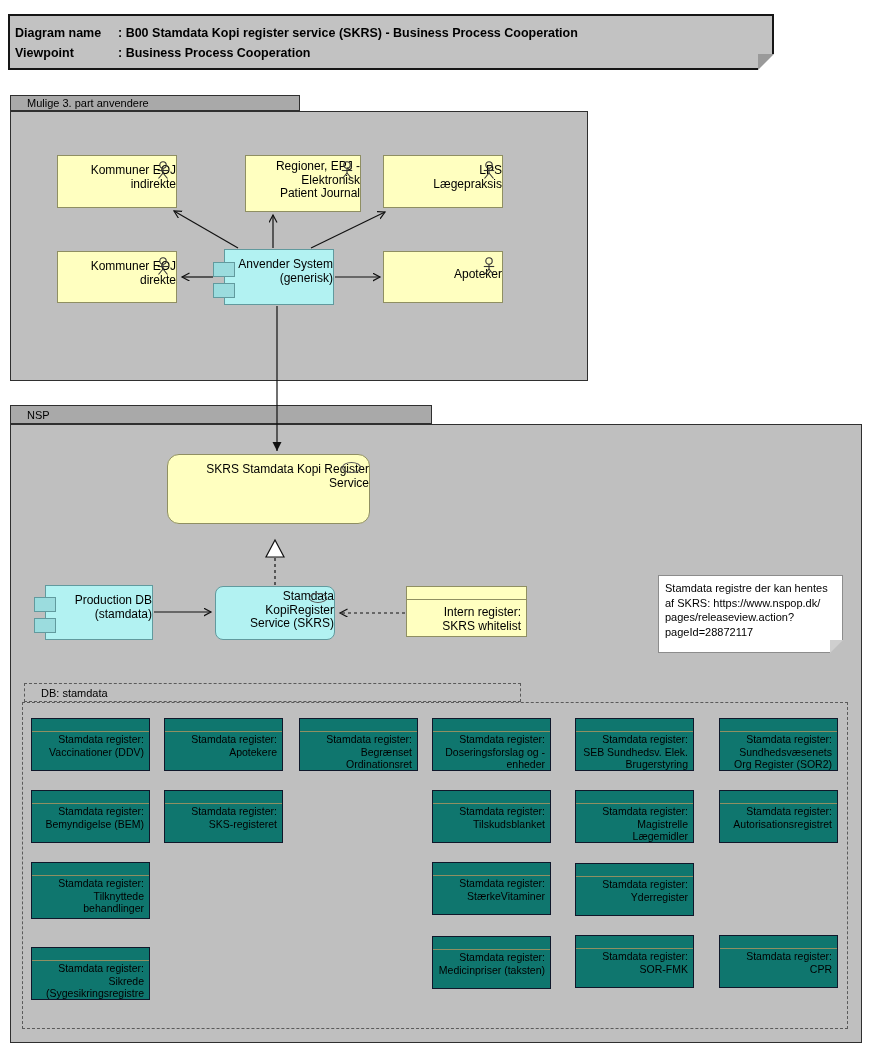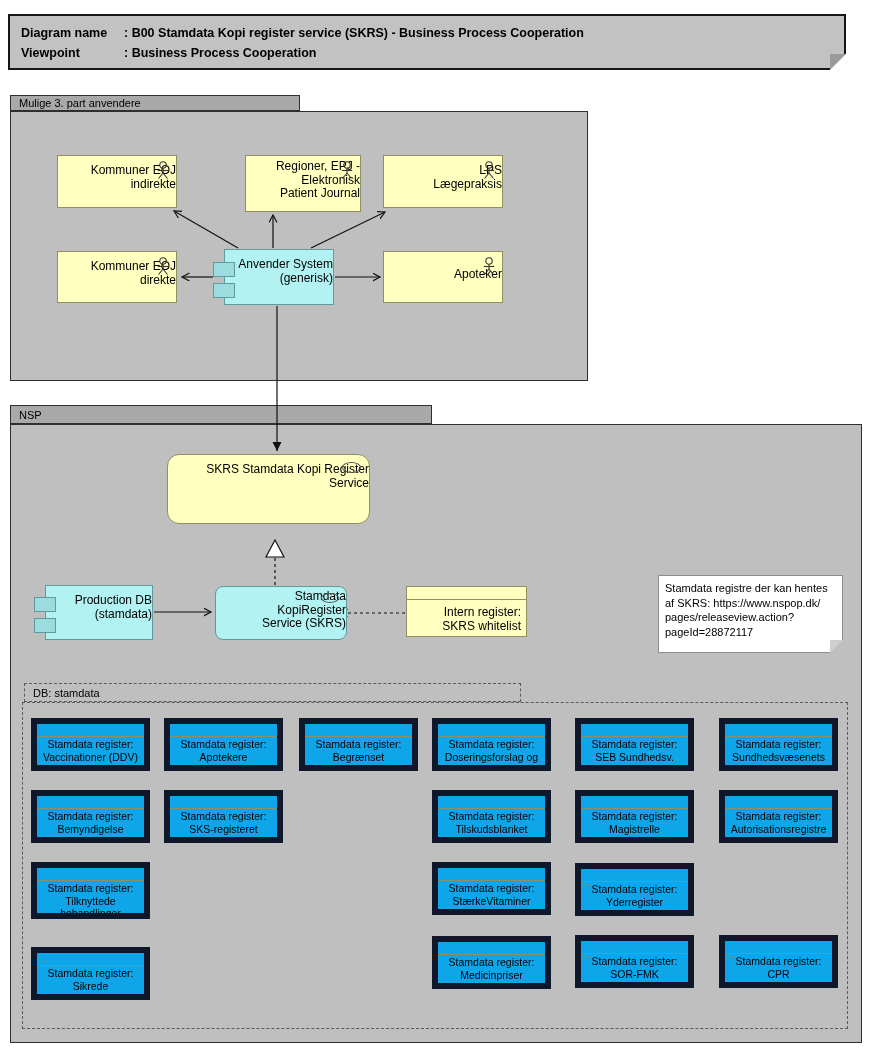--- a/index.html
+++ b/index.html
@@ -1,30 +1,30 @@
 <!DOCTYPE html>
 <html><head>
 <meta charset="utf-8">
 <style>
   html,body{margin:0;padding:0;background:#fff;}
   .page{position:relative;width:873px;height:1053px;background:#fff;overflow:hidden;
         font-family:"Liberation Sans",sans-serif;color:#000;}
 
   
-  .title-block{position:absolute;left:8px;top:14px;width:838px;height:56px;box-sizing:border-box;
-    background:#C2C2C2;border:2px solid #161616;padding:7px 0 0 11px;
+  .title-block{position:absolute;left:8px;top:14px;width:766px;height:56px;box-sizing:border-box;
+    background:#C2C2C2;border:2px solid #161616;padding:7px 0 0 5px;
     font-weight:bold;font-size:12.5px;line-height:20px;}
   .trow{display:flex;}
   .tlabel{width:103px;flex:none;}
   .fold-title{position:absolute;right:-2px;bottom:-2px;width:0;height:0;
     border-top:16px solid #9a9a9a;border-right:16px solid #ffffff;}
 
   
   .group-tab{position:absolute;box-sizing:border-box;background:#A9A9A9;border:1px solid #2F2F2F;
-    font-size:11px;padding-left:8px;}
+    font-size:11px;padding-left:16px;}
   .group-body{position:absolute;box-sizing:border-box;background:#BFBFBF;border:1px solid #2F2F2F;}
   .group-tab.dashed{background:transparent;border:1px dashed #5A5A5A;}
   .group-body.dashed{background:transparent;border:1px dashed #5A5A5A;}
 
   
   .box{position:absolute;box-sizing:border-box;font-size:12px;line-height:13.5px;text-align:right;overflow:hidden;}
   .yellow{background:#FFFFC0;border:1px solid #8F8F62;}
   .cyan{background:#B2F2F2;border:1px solid #619A9E;}
   .r8{border-radius:8px;}
   .r12{border-radius:12px;}
@@ -33,22 +33,22 @@
   .ctab{position:absolute;left:-12px;width:22px;height:15px;box-sizing:border-box;
     background:#9BDCDE;border:1px solid #619A9E;}
 
   
   .actor-icon{position:absolute;top:5px;right:7px;}
   .ellipse-icon{position:absolute;box-sizing:border-box;border:1.5px solid #555;border-radius:50%;}
 
   
   .strip{height:12px;border-bottom:1px solid #8F8F62;}
   .reg{position:absolute;box-sizing:border-box;width:119px;height:53px;
-    background:#0ea5e9;border:6px solid #0f172a;font-size:10.5px;line-height:12.5px;
-    text-align:center;overflow:hidden;}
+    background:#0f766e;border:1px solid #0f172a;font-size:10.5px;line-height:12.5px;
+    text-align:right;overflow:hidden;}
   .rlabel{padding:1px 5px 0 5px;overflow-wrap:break-word;}
 
   
   .note{position:absolute;left:658px;top:575px;width:185px;height:78px;box-sizing:border-box;
     background:#FFFFFF;border:1px solid #8C8C8C;padding:5px 6px;font-size:11px;line-height:14.5px;}
   .fold-note{position:absolute;right:-1px;bottom:-1px;width:0;height:0;
     border-top:13px solid #cfcfcf;border-right:13px solid #BFBFBF;}
 
   .connectors{position:absolute;left:0;top:0;pointer-events:none;}
   .pad8{padding-top:8px;} .pad4{padding-top:4px;} .pad16{padding-top:16px;}
@@ -191,21 +191,21 @@
     <div class="ellipse-icon" style="top:7px;right:8px;width:19px;height:11px;"></div>
   </div>
 
   <div class="box cyan pad8" style="left:45px;top:585px;width:108px;height:55px;overflow:visible;">
     <div>Production DB</div>
     <div>(stamdata)</div>
     <div class="ctab" style="top:11px;"></div>
     <div class="ctab" style="top:32px;"></div>
   </div>
 
-  <div class="box cyan r8" style="left:215px;top:586px;width:132px;height:54px;padding-top:3px;">
+  <div class="box cyan r8" style="left:215px;top:586px;width:120px;height:54px;padding-top:3px;">
     <div>Stamdata</div>
     <div>KopiRegister</div>
     <div>Service (SKRS)</div>
     <div class="ellipse-icon" style="top:6px;right:7px;width:18px;height:10px;"></div>
   </div>
 
   <div class="box yellow" style="left:406px;top:586px;width:121px;height:51px;">
     <div class="strip"></div>
     <div style="padding:6px 5px 0 4px;">Intern register: SKRS whitelist</div>
   </div>

